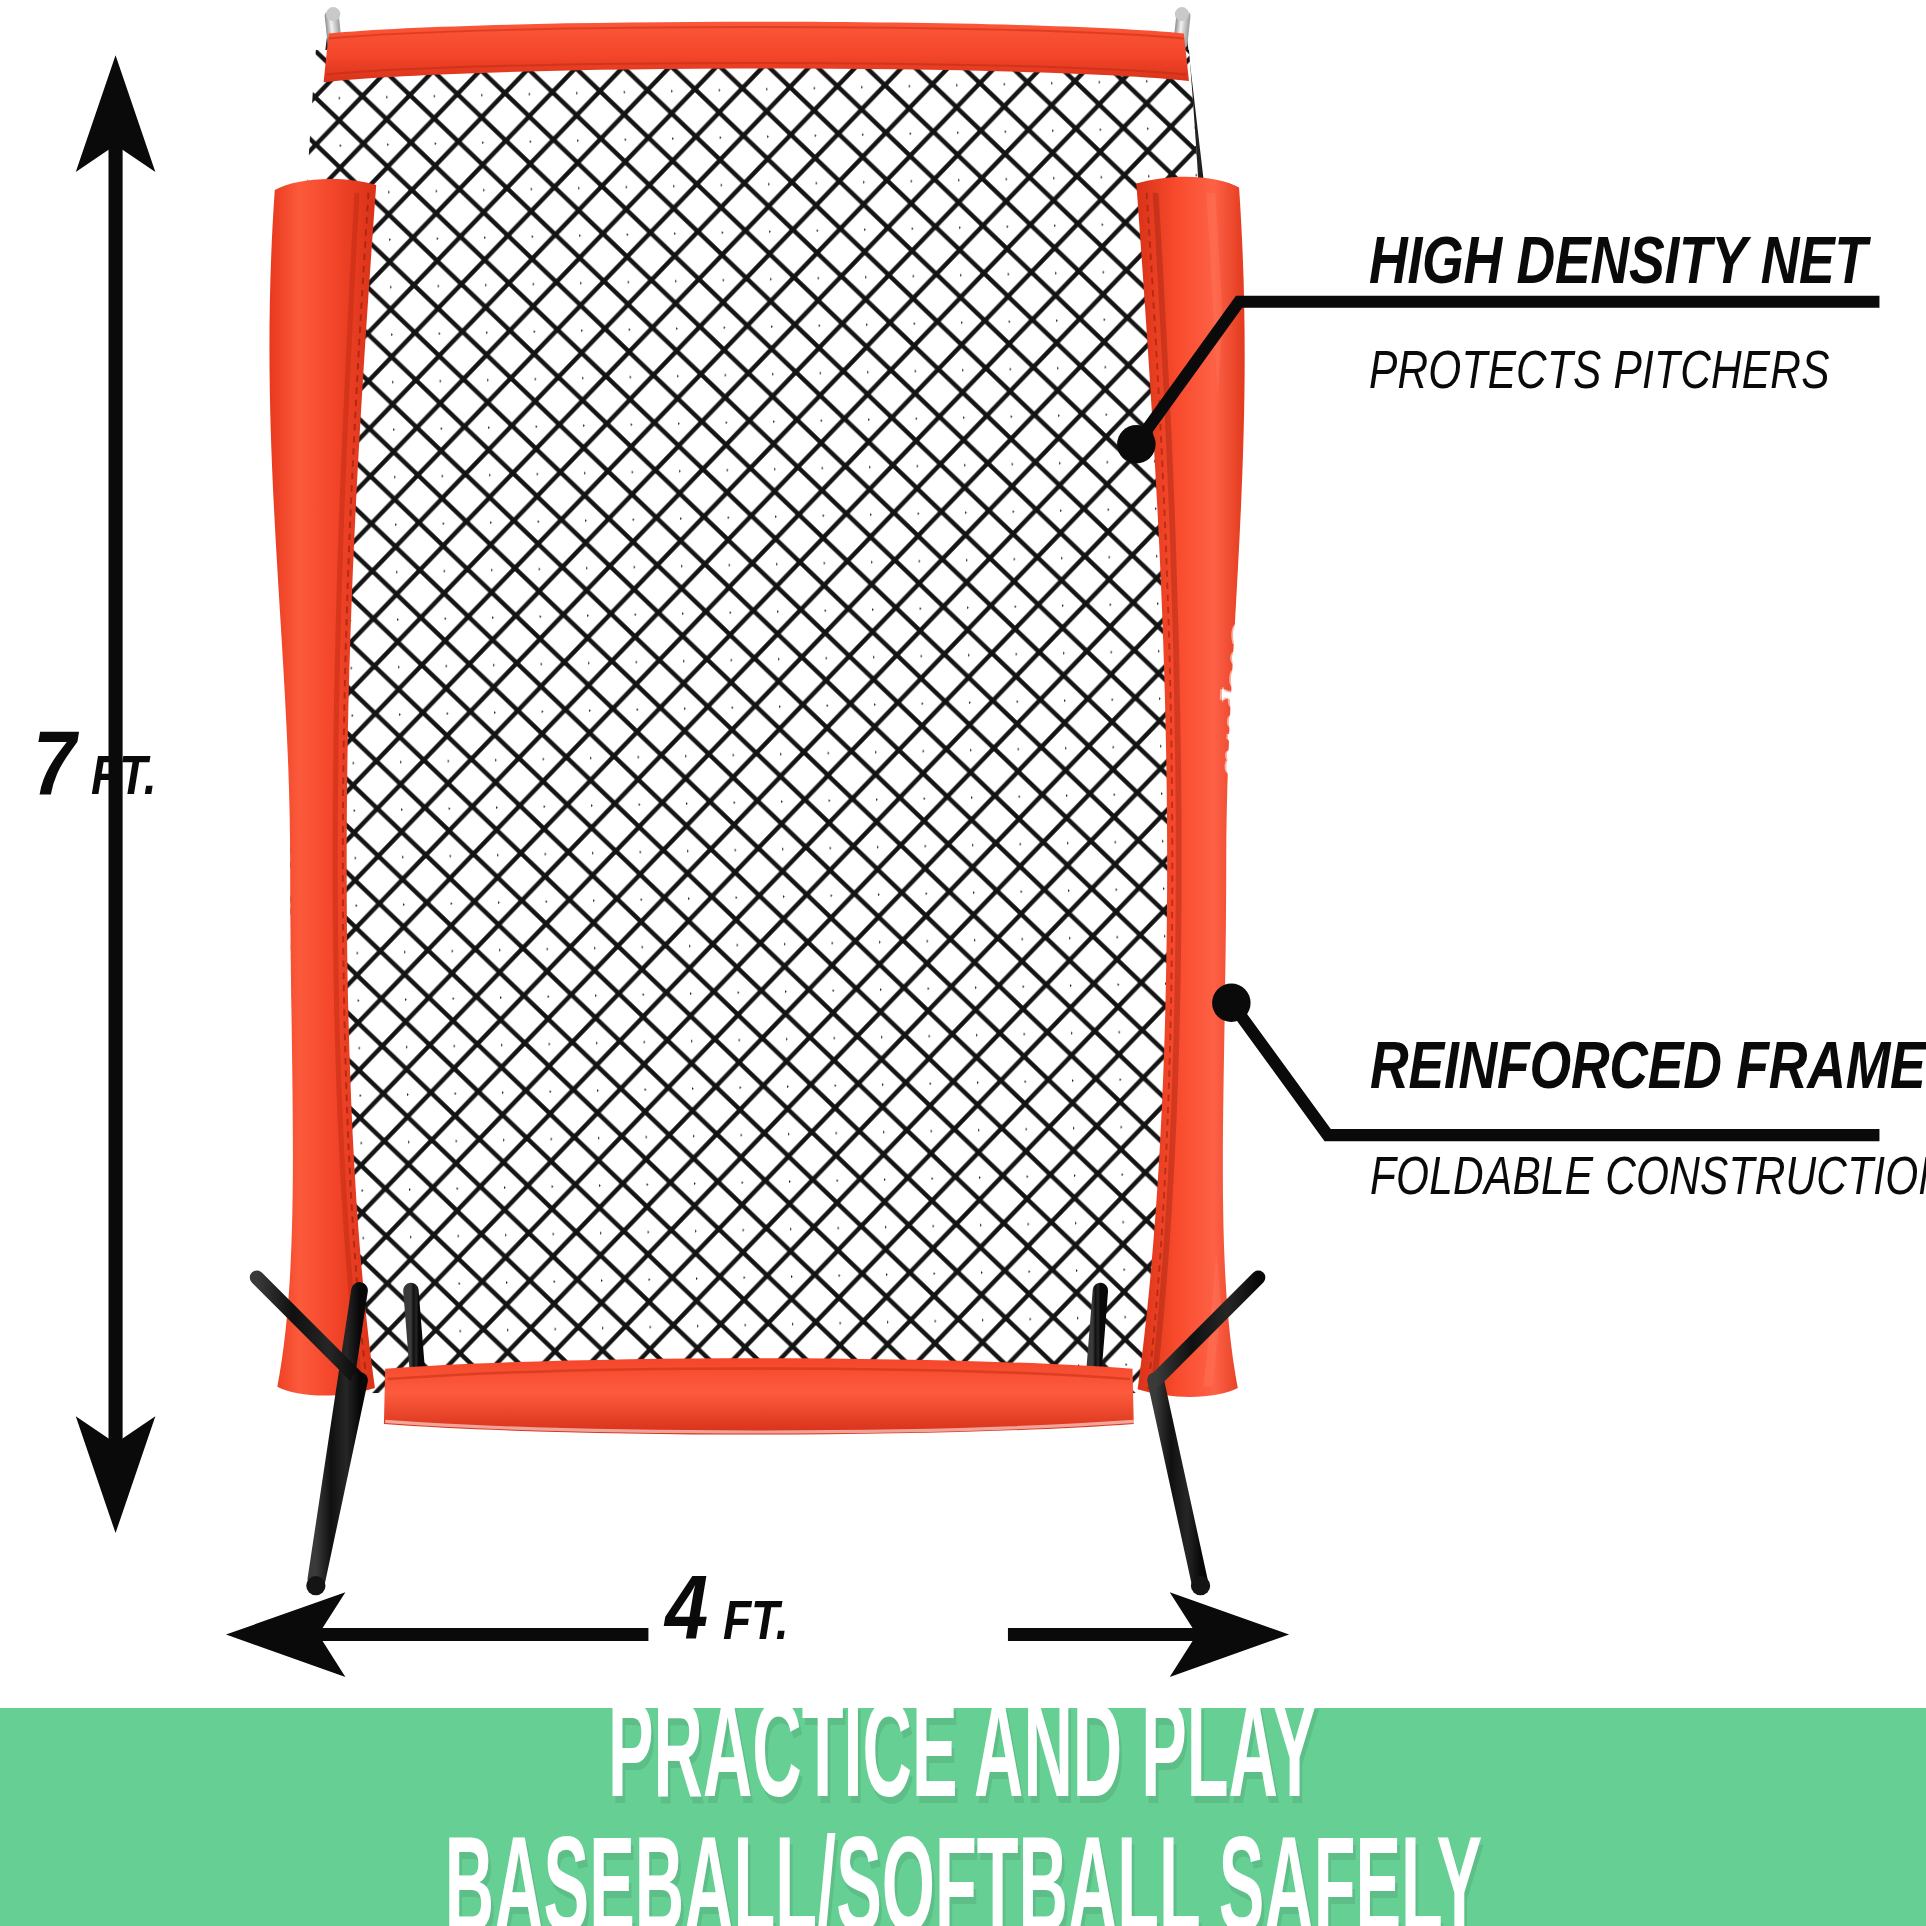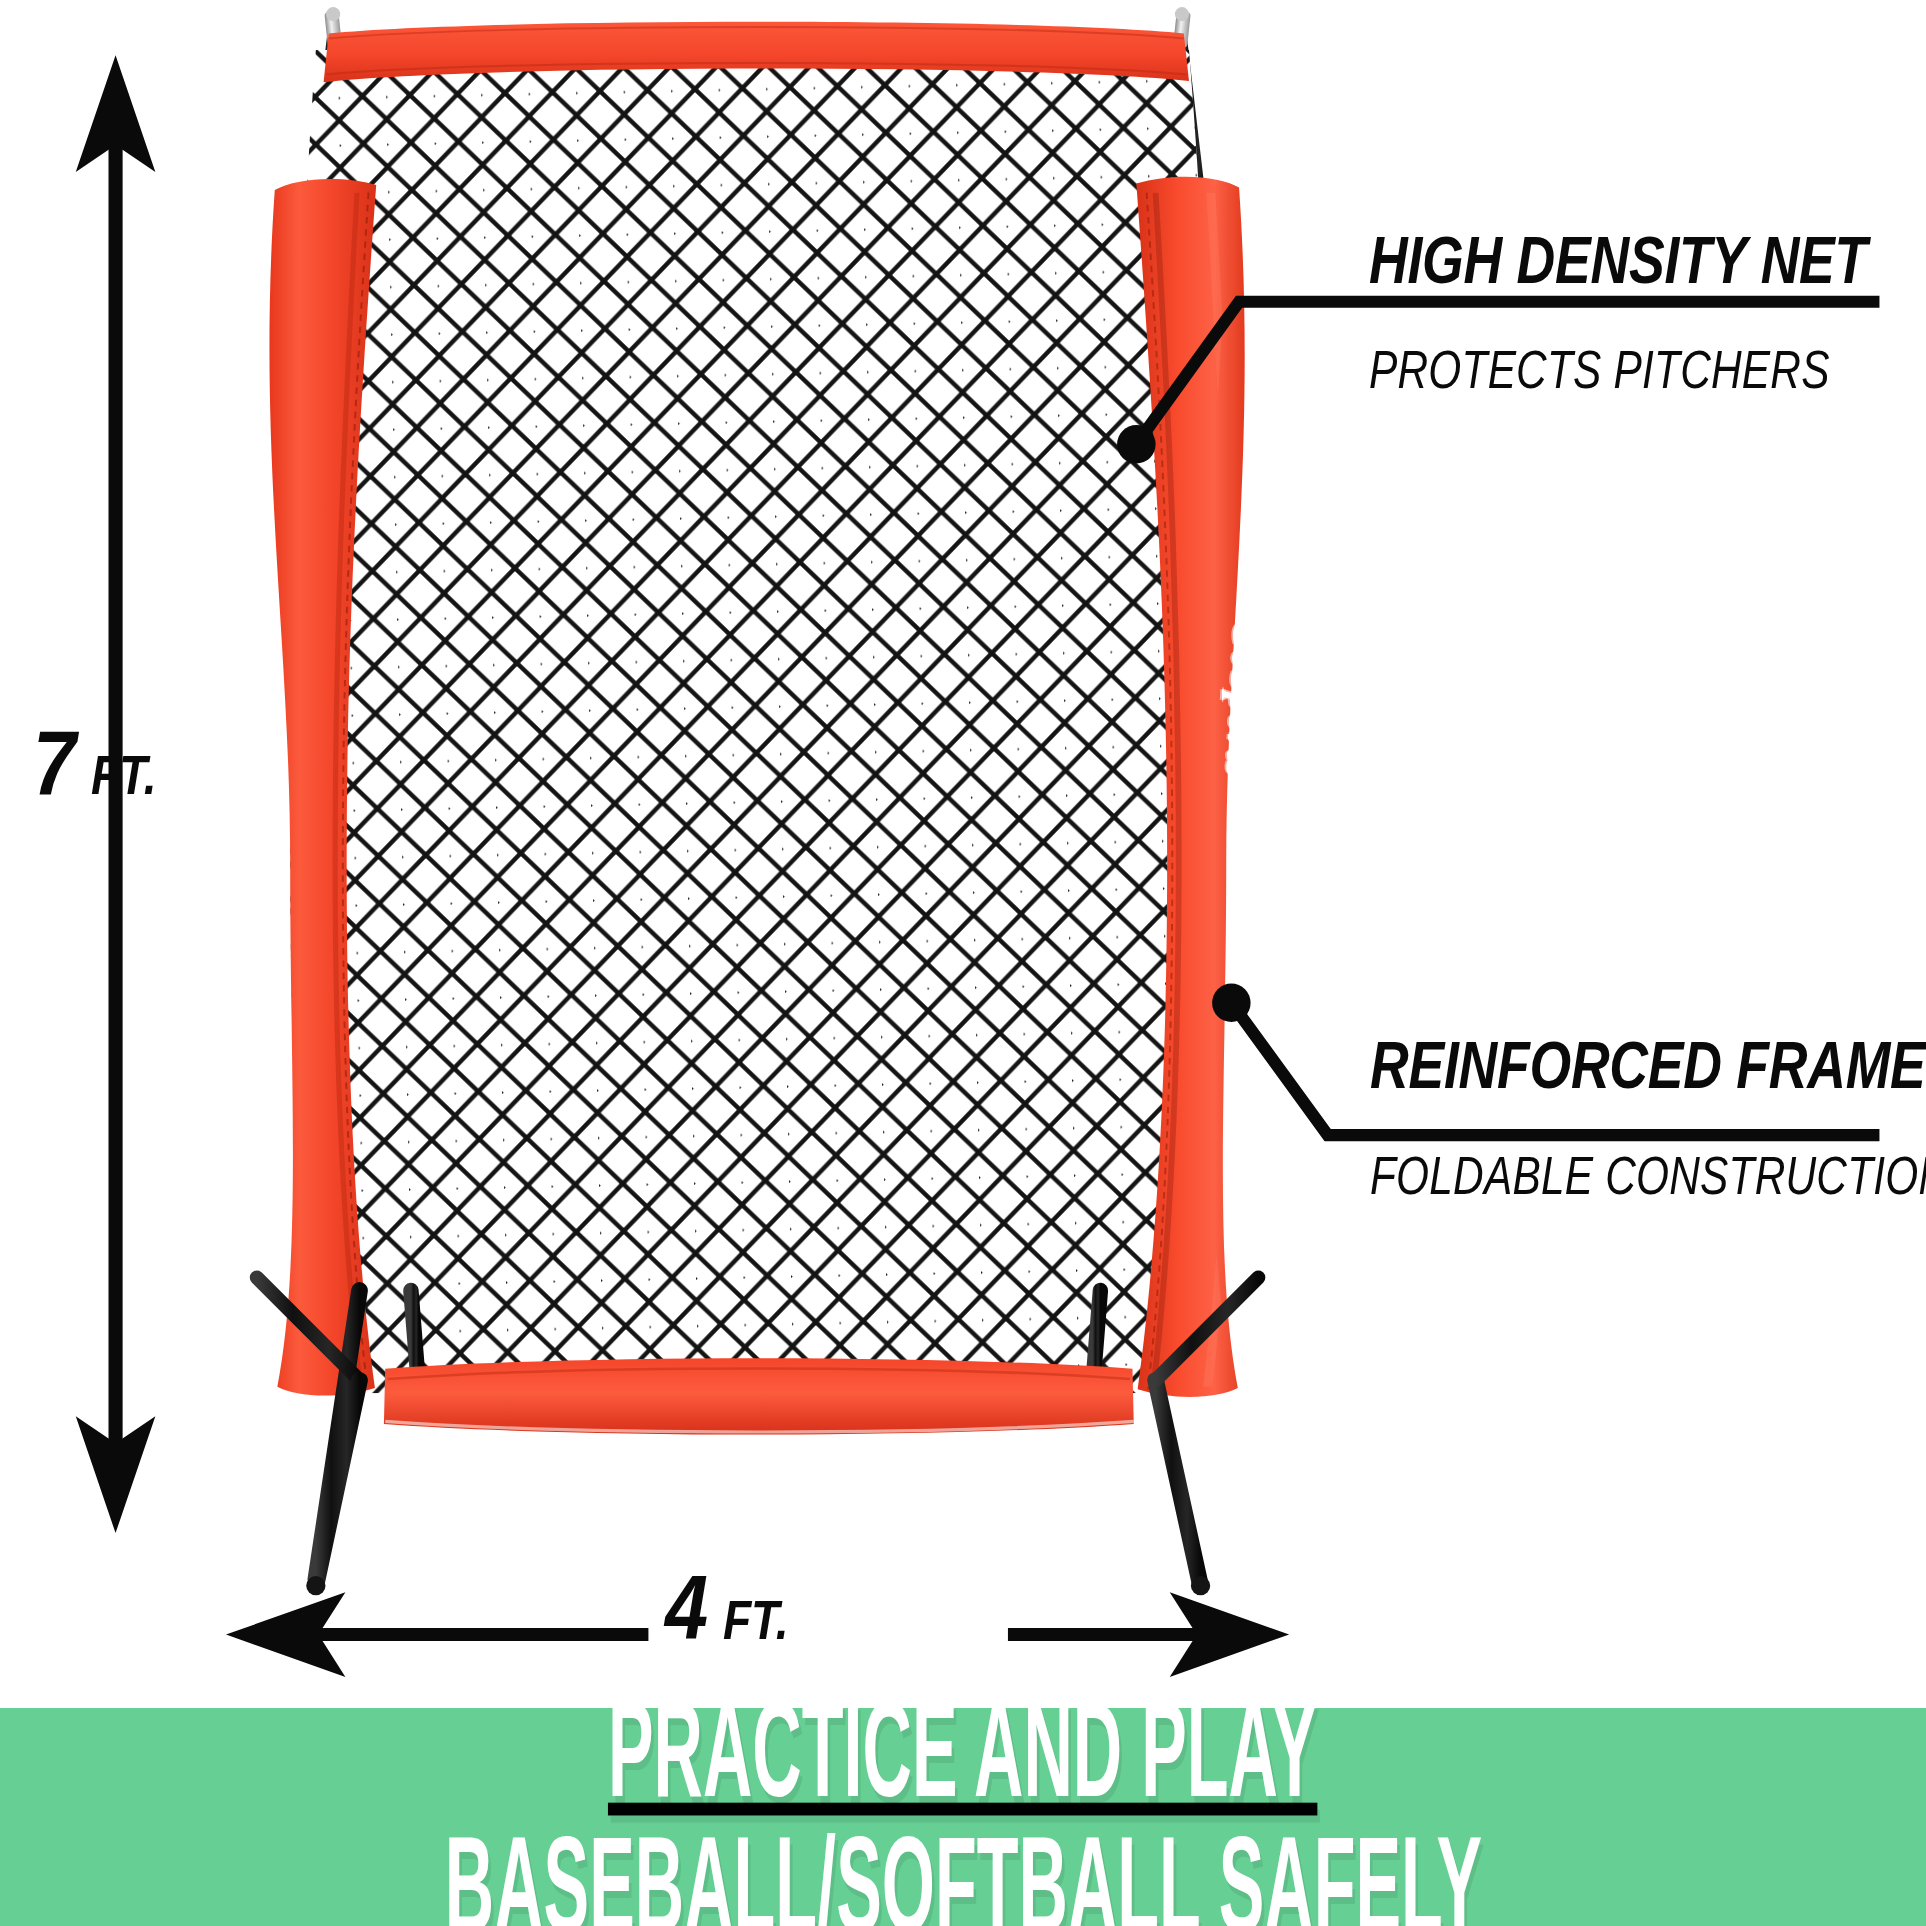--- a/index.html
+++ b/index.html
@@ -123,21 +123,20 @@
     left: 0;
     top: 1708px;
     width: 1926px;
     height: 218px;
     background: #66d094;
     display: flex;
     flex-direction: column;
     align-items: center;
     justify-content: center;
     overflow: hidden;
-    text-decoration: underline;
   }
   .banner-line {
     color: #ffffff;
     font-family: "Liberation Sans", sans-serif;
     font-weight: bold;
     font-style: normal;
     line-height: 0.94;
     white-space: nowrap;
     text-shadow: 3.9px 5.1px 0 rgba(0,0,0,0.085);
   }

